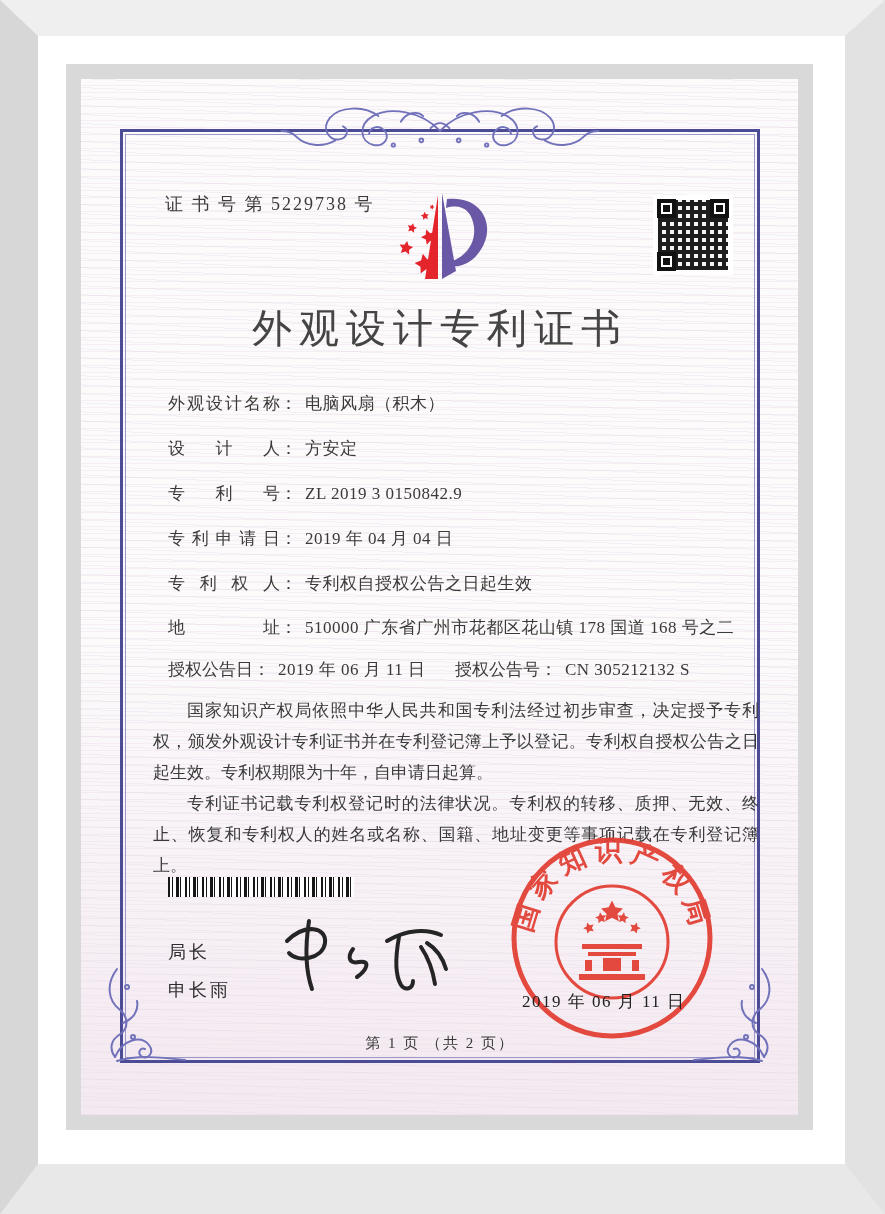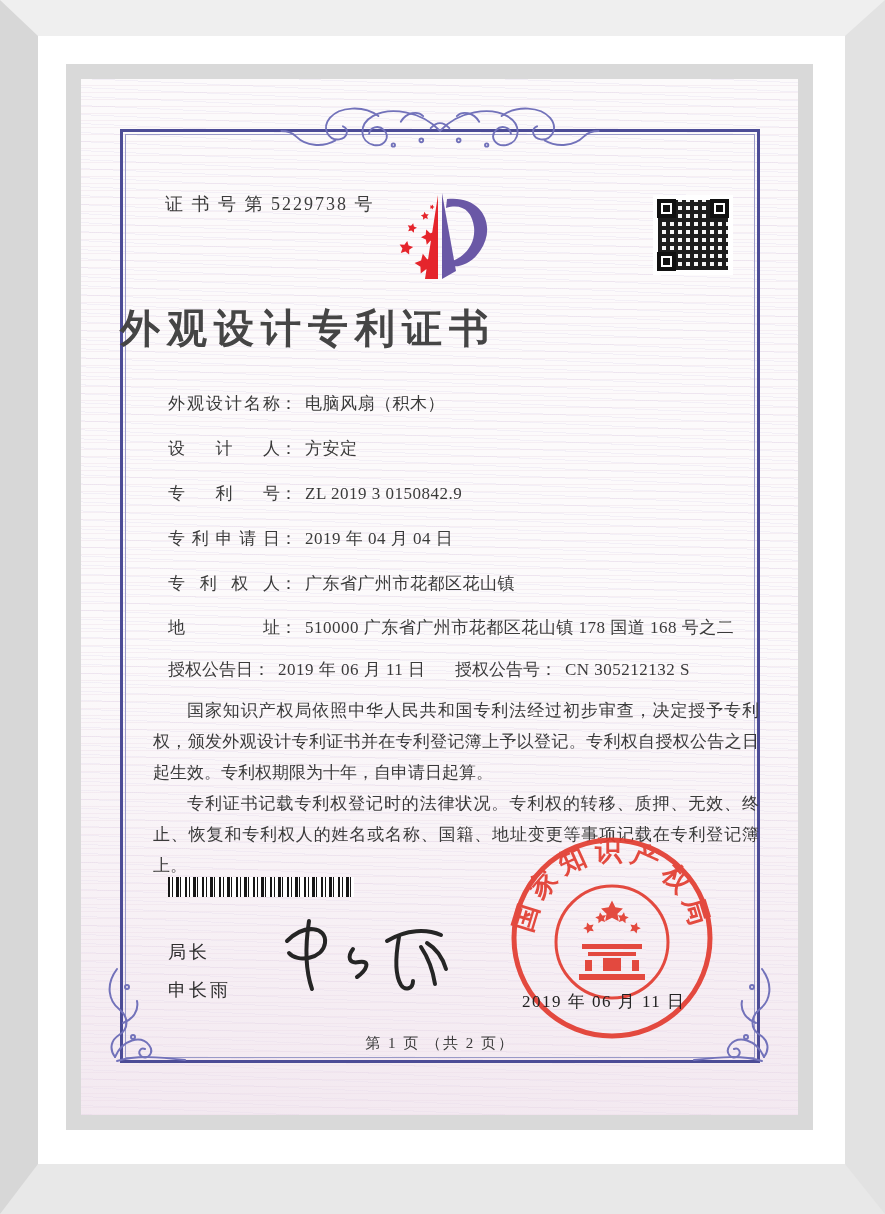--- a/index.html
+++ b/index.html
@@ -56,22 +56,22 @@
     position:relative;width:100%;height:100%;
     background-image:
       repeating-linear-gradient(90deg,#1d1d1d 0 4px,rgba(0,0,0,0) 4px 8px),
       repeating-linear-gradient(0deg,#1d1d1d 0 4px,#f4f4f4 4px 8px);
   }
   .qr .finder{position:absolute;width:19px;height:19px;border:4px solid #111;background:#fff;}
   .qr .finder::after{content:"";position:absolute;inset:2px;background:#111;}
   .qr .f-tl{left:-1px;top:-1px;} .qr .f-tr{right:-1px;top:-1px;} .qr .f-bl{left:-1px;bottom:-1px;}
 
   .title{
-    position:absolute;left:39px;top:222px;width:640px;
-    font-size:40px;font-weight:bold;color:#454545;letter-spacing:7px;
+    position:absolute;left:39px;top:222px;width:640px;text-align:center;
+    font-size:40px;font-weight:normal;color:#454545;letter-spacing:7px;
   }
 
   .fields{position:absolute;left:87px;top:313px;width:560px;font-size:17px;color:#3a3a3a;}
   .field-row{position:absolute;left:0;white-space:nowrap;}
   .flabel{display:inline-block;width:112px;text-align:justify;text-align-last:justify;}
   .fcolon{margin:0 8px 0 0;}
   .fvalue{letter-spacing:0.5px;}
   .grant-right{position:absolute;left:287px;top:0;white-space:nowrap;}
 
   .paras{position:absolute;left:72px;top:616px;width:606px;font-size:17px;color:#3a3a3a;line-height:31px;text-align:justify;}
@@ -172,21 +172,21 @@
             <div class="field-row" style="top:45px">
               <span class="flabel">设 计 人</span><span class="fcolon">：</span><span class="fvalue">方安定</span>
             </div>
             <div class="field-row" style="top:90px">
               <span class="flabel">专 利 号</span><span class="fcolon">：</span><span class="fvalue">ZL 2019 3 0150842.9</span>
             </div>
             <div class="field-row" style="top:135px">
               <span class="flabel">专利申请日</span><span class="fcolon">：</span><span class="fvalue">2019 年 04 月 04 日</span>
             </div>
             <div class="field-row" style="top:180px">
-              <span class="flabel">专 利 权 人</span><span class="fcolon">：</span><span class="fvalue">广东省广州市花都区花山镇</span>
+              <span class="flabel">专 利 权 人</span><span class="fcolon">：</span><span class="fvalue">专利权自授权公告之日起生效</span>
             </div>
             <div class="field-row" style="top:224px">
               <span class="flabel">地 址</span><span class="fcolon">：</span><span class="fvalue">510000 广东省广州市花都区花山镇 178 国道 168 号之二</span>
             </div>
             <div class="field-row" style="top:266px">
               <span>授权公告日</span><span class="fcolon">：</span><span class="fvalue">2019 年 06 月 11 日</span>
               <span class="grant-right">
                 <span>授权公告号</span><span class="fcolon">：</span><span class="fvalue">CN 305212132 S</span>
               </span>
             </div>

